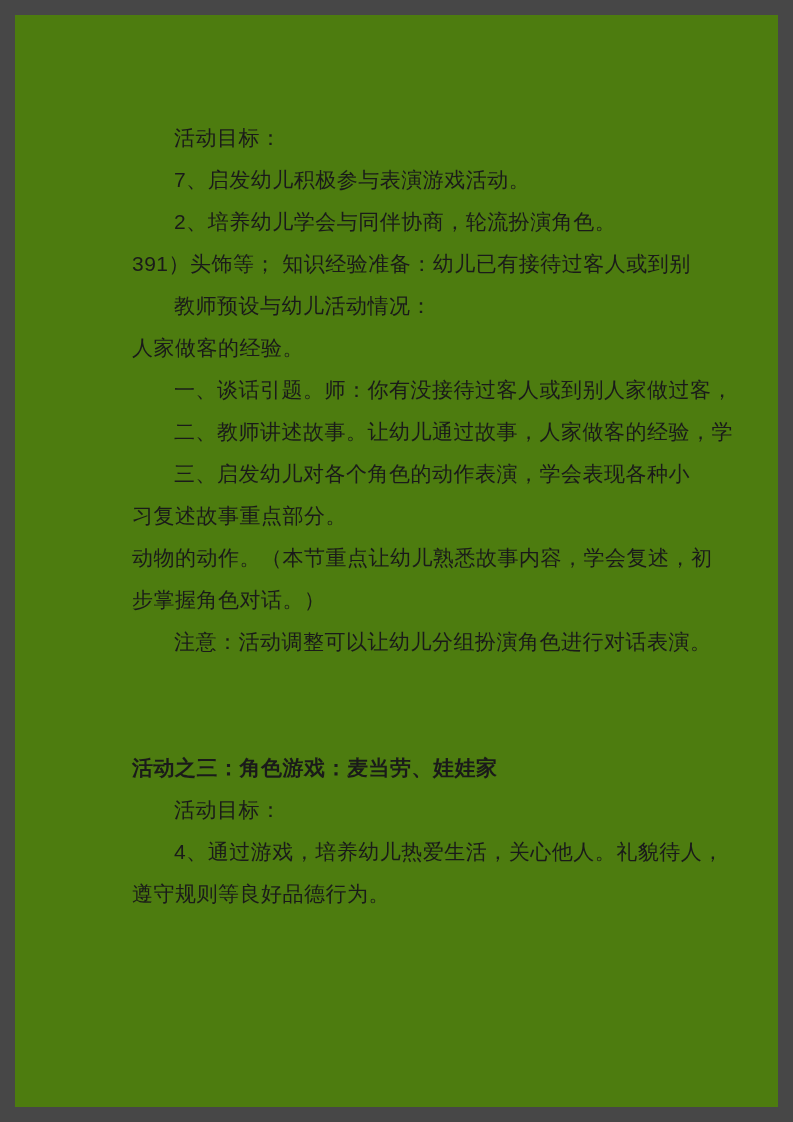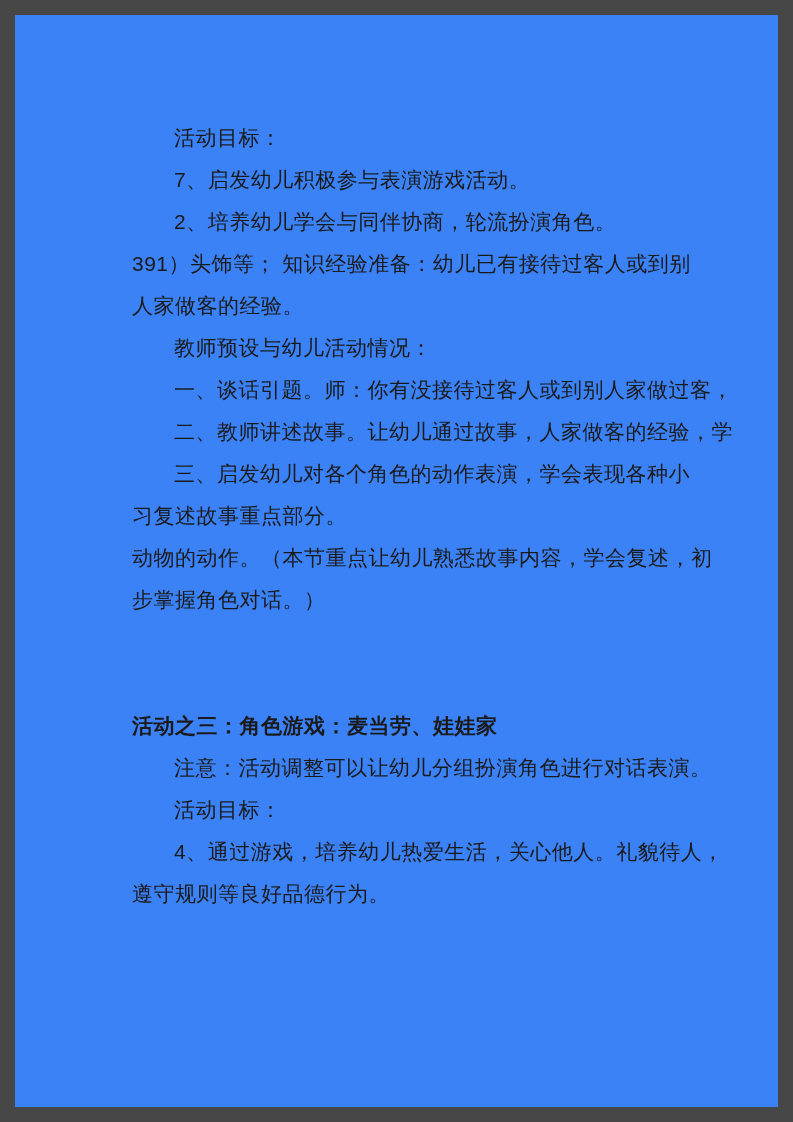--- a/index.html
+++ b/index.html
@@ -42,33 +42,33 @@
   .line.bold {
     font-weight: 700;
   }
   .line.gap-above {
     margin-top: 84px;
   }
 </style>
 </head>
 <body style="background: rgb(71, 71, 71);">
 
-<div class="page" style="background: #3b82f6;">
+<div class="page" style="background: #4d7c0f;">
   <div class="doc" id="doc" style="color: rgb(26, 26, 26);">
       <div class="line indent">活动目标：</div>
       <div class="line indent">7、启发幼儿积极参与表演游戏活动。</div>
       <div class="line indent">2、培养幼儿学会与同伴协商，轮流扮演角色。</div>
       <div class="line">391）头饰等； 知识经验准备：幼儿已有接待过客人或到别</div>
+      <div class="line indent">教师预设与幼儿活动情况：</div>
       <div class="line">人家做客的经验。</div>
-      <div class="line indent">教师预设与幼儿活动情况：</div>
       <div class="line indent">一、谈话引题。师：你有没接待过客人或到别人家做过客，</div>
       <div class="line indent">二、教师讲述故事。让幼儿通过故事，人家做客的经验，学</div>
       <div class="line indent">三、启发幼儿对各个角色的动作表演，学会表现各种小</div>
       <div class="line">习复述故事重点部分。</div>
       <div class="line">动物的动作。（本节重点让幼儿熟悉故事内容，学会复述，初</div>
       <div class="line">步掌握角色对话。）</div>
+      <div class="line indent">注意：活动调整可以让幼儿分组扮演角色进行对话表演。</div>
       <div class="line bold gap-above">活动之三：角色游戏：麦当劳、娃娃家</div>
-      <div class="line indent">注意：活动调整可以让幼儿分组扮演角色进行对话表演。</div>
       <div class="line indent">活动目标：</div>
       <div class="line indent">4、通过游戏，培养幼儿热爱生活，关心他人。礼貌待人，</div>
       <div class="line">遵守规则等良好品德行为。</div>
     </div>
 </div>
 
 </body></html>

